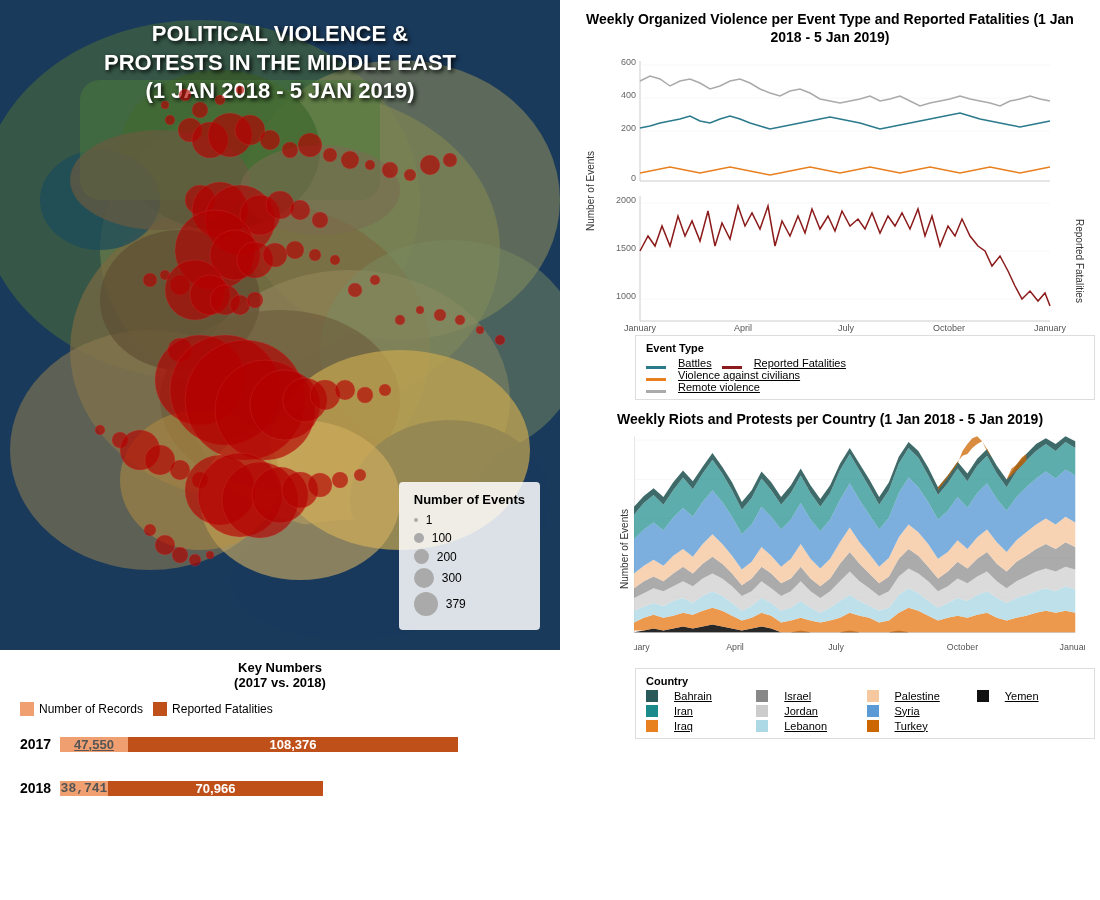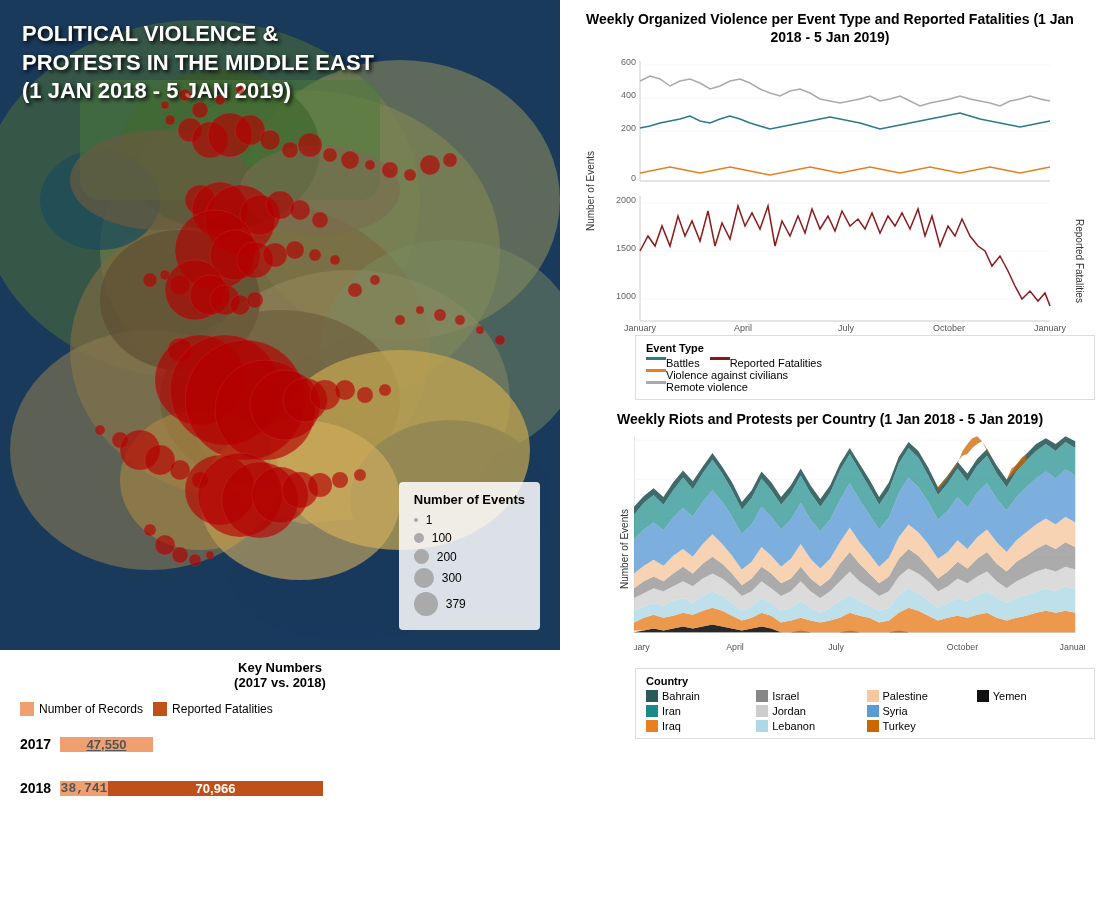--- a/index.html
+++ b/index.html
@@ -1,21 +1,21 @@
 <!DOCTYPE html>
 <html><head>
   <meta charset="utf-8">
   <style>
     * { box-sizing: border-box; margin: 0; padding: 0; }
     body { width: 1100px; height: 900px; font-family: Arial, sans-serif; background: #fff; display: flex; flex-direction: row; overflow: hidden; }
     
     
     .left-panel { width: 560px; height: 900px; display: flex; flex-direction: column; }
     .map-container { width: 560px; height: 650px; position: relative; background: #1a3a5c; overflow: hidden; }
-    .map-title { position: absolute; top: 20px; left: 0; right: 0; text-align: left; color: white; font-weight: bold; font-size: 22px; text-shadow: 2px 2px 4px #000; line-height: 1.3; padding: 0 22px; }
+    .map-title { position: absolute; top: 20px; left: 0; right: 0; text-align: center; color: white; font-weight: bold; font-size: 22px; text-shadow: 2px 2px 4px #000; line-height: 1.3; padding: 0 22px; }
     
     
     .legend-box { position: absolute; bottom: 20px; right: 20px; background: rgba(255,255,255,0.85); padding: 10px 15px; border-radius: 4px; font-size: 12px; }
     .legend-box .legend-title { font-weight: bold; margin-bottom: 6px; font-size: 13px; }
     .legend-item { display: flex; align-items: center; margin-bottom: 4px; }
     .legend-circle { border-radius: 50%; background: #aaa; margin-right: 8px; flex-shrink: 0; }
     
     
     .bottom-left { flex: 1; background: #fff; padding: 10px 20px; }
     .key-numbers-title { text-align: center; font-weight: bold; font-size: 13px; margin-bottom: 12px; }
@@ -28,21 +28,21 @@
     .bar-records { background: #f0a070; display: flex; align-items: center; justify-content: center; color: #555; font-size: 13px; font-weight: bold; }
     .bar-fatalities { background: #c0501a; display: flex; align-items: center; justify-content: center; color: white; font-size: 13px; font-weight: bold; }
     
     
     .right-panel { width: 540px; height: 900px; display: flex; flex-direction: column; padding: 10px 15px; }
     .chart-title { text-align: center; font-weight: bold; font-size: 14px; margin-bottom: 5px; line-height: 1.3; }
     
     .legend-section { font-size: 11px; margin-top: 4px; padding: 6px 10px; border: 1px solid #ddd; }
     .legend-section .legend-header { font-weight: bold; margin-bottom: 3px; font-size: 11px; }
     .legend-row { display: flex; align-items: center; flex-wrap: wrap; gap: 10px; }
-    .legend-entry { display: flex; align-items: flex-start; gap: 0; }
+    .legend-entry { display: flex; align-items: flex-end; gap: 12px; text-decoration: underline; }
     .legend-line { width: 20px; height: 3px; }
     
     
     .color-battles { background: #2a7a8c; }
     .color-vac { background: #e88020; }
     .color-remote { background: #aaa; }
     .color-fatalities { background: #8b1a1a; }
   </style>
 </head>
 <body>
@@ -211,22 +211,25 @@
       </div>
       <div class="bar-legend-item">
         <div class="bar-legend-swatch" style="background:#c0501a;"></div>
         <span>Reported Fatalities</span>
       </div>
     </div>
 
     <div class="bar-row">
       <div class="bar-year">2017</div>
       <div class="bar-section">
-        <div class="bar-records" style="width:93px; background:#f0a070;text-decoration:underline;">
+        <div class="bar-records" style="width:68px; background:#f0a070;text-decoration:underline;">
           <span>47,550</span>
+        </div>
+        <div class="bar-fatalities" style="width:330px; background:#c0501a;">
+          <span>108,376</span>
         </div>
       </div>
     </div>
 
     <div class="bar-row" style="margin-top:8px;">
       <div class="bar-year">2018</div>
       <div class="bar-section">
         <div class="bar-records" style="width:48px; background:#f0a070;font-family:Liberation Mono, monospace;">
           <span>38,741</span>
         </div>

